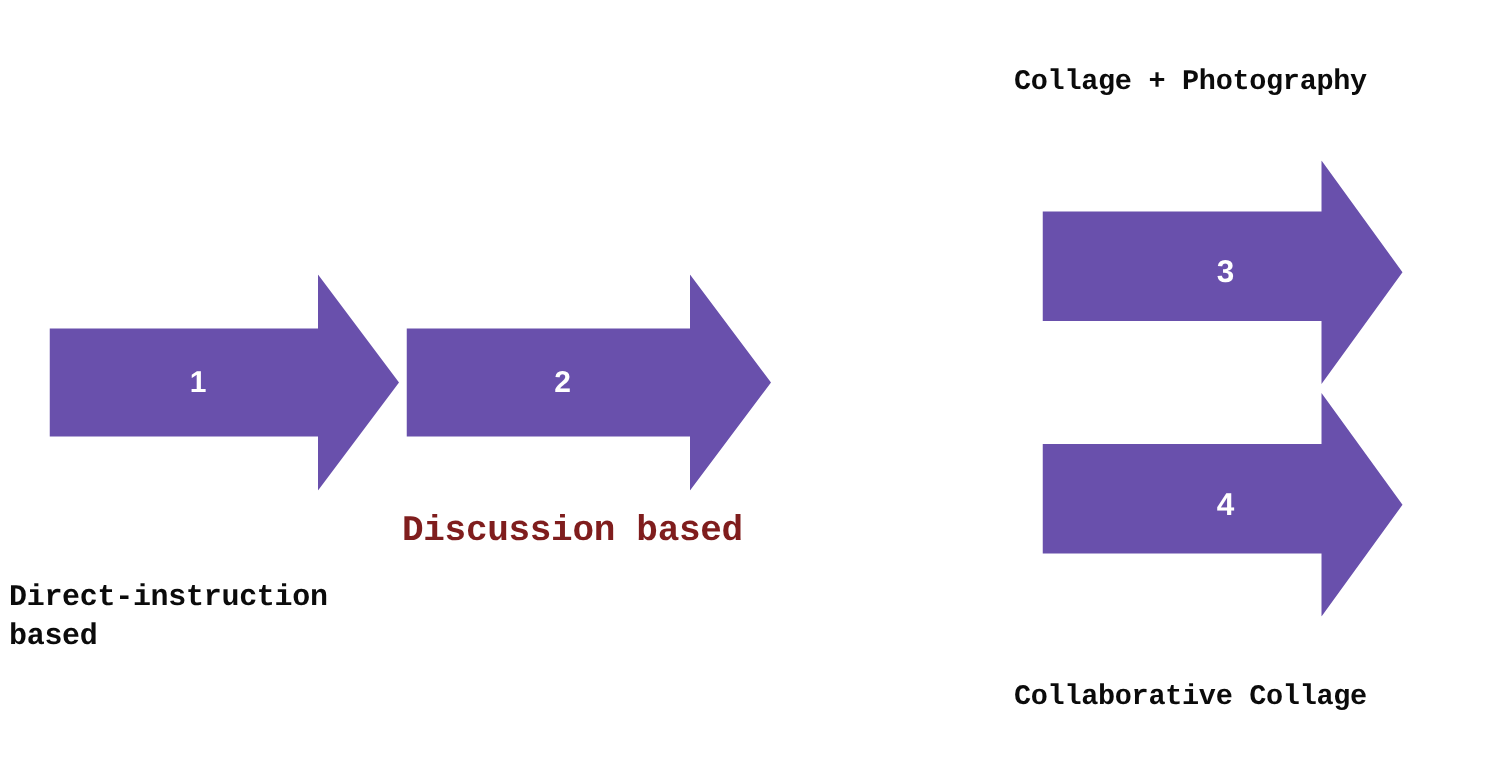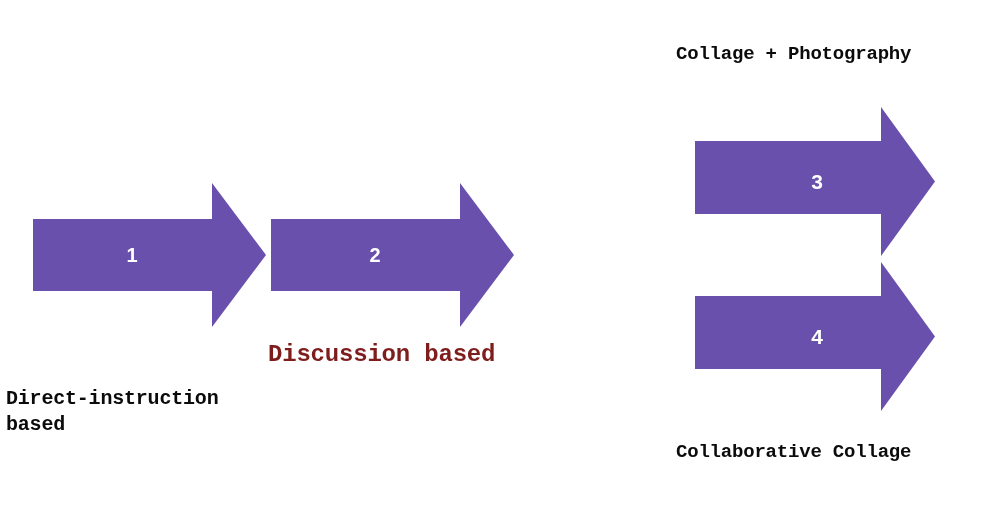--- a/index.html
+++ b/index.html
@@ -129,16 +129,16 @@
       <div class="arrow-number" id="arrow-3-num" style="color: rgb(255, 255, 255);">3</div>
     </div>
 
     <div class="arrow-group" id="arrow-4-wrap">
       <svg class="arrow-svg" width="241" height="149" viewBox="0 0 241 149">
         <polygon points="0,34 186,34 186,0 240,74.5 186,149 186,107 0,107" fill="#6950AC"></polygon>
       </svg>
       <div class="arrow-number" id="arrow-4-num" style="color: rgb(255, 255, 255);">4</div>
     </div>
 
-    <div class="label" id="label-step-4" style="color: rgb(11, 11, 11);">Collaborative Collage</div>
+    <div class="label" id="label-step-4" style="color: rgb(11, 11, 11); margin-top: 12px;">Collaborative Collage</div>
   </div>
 
 </div>
 
 </body></html>

